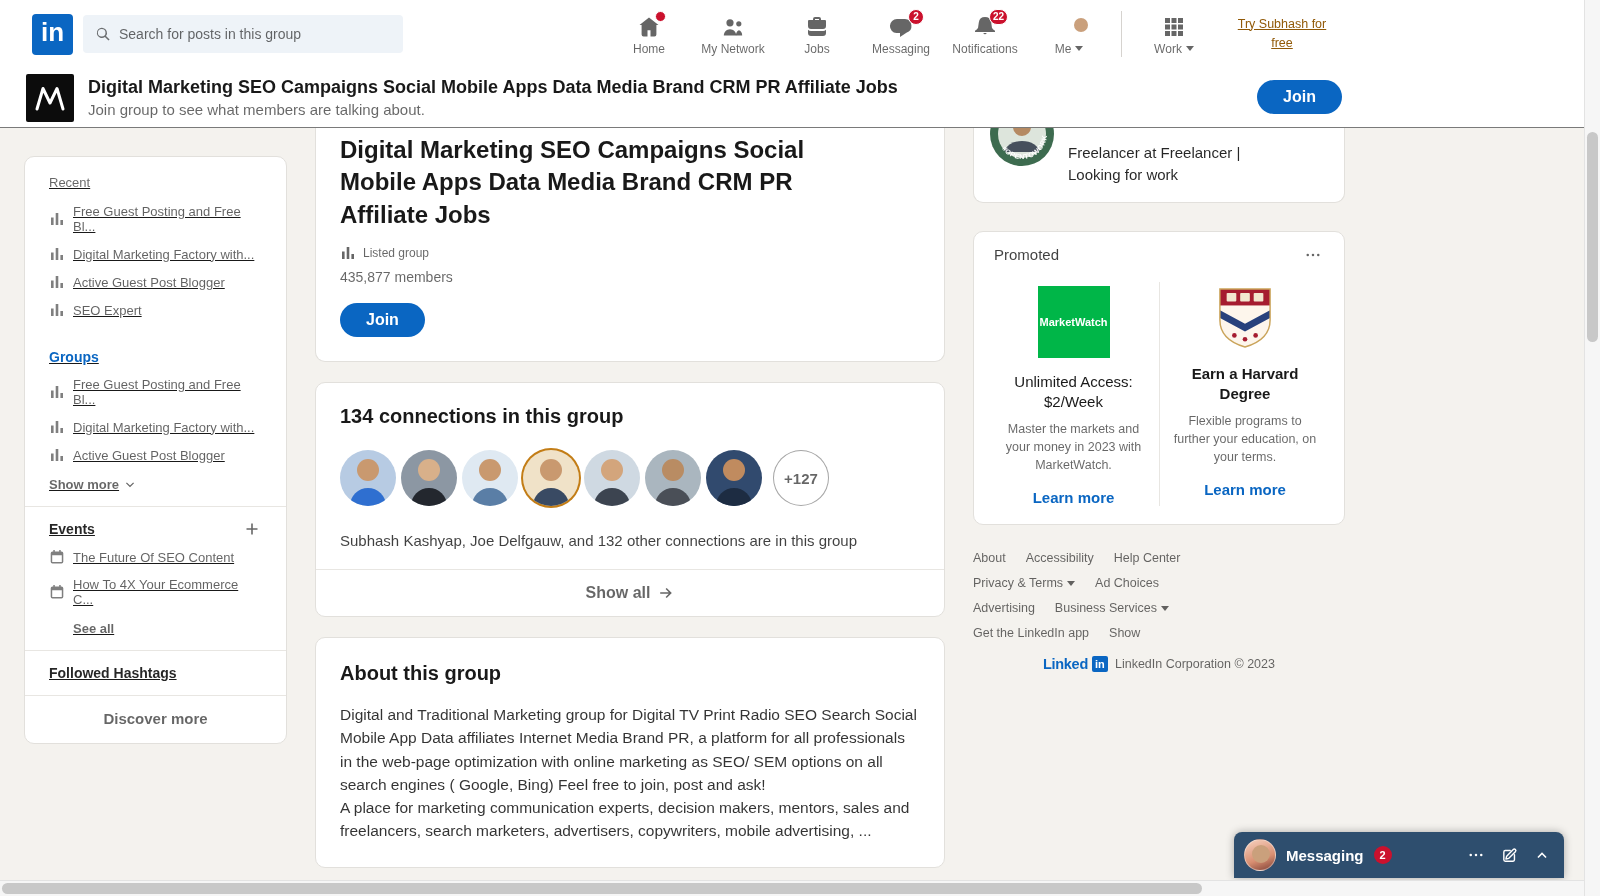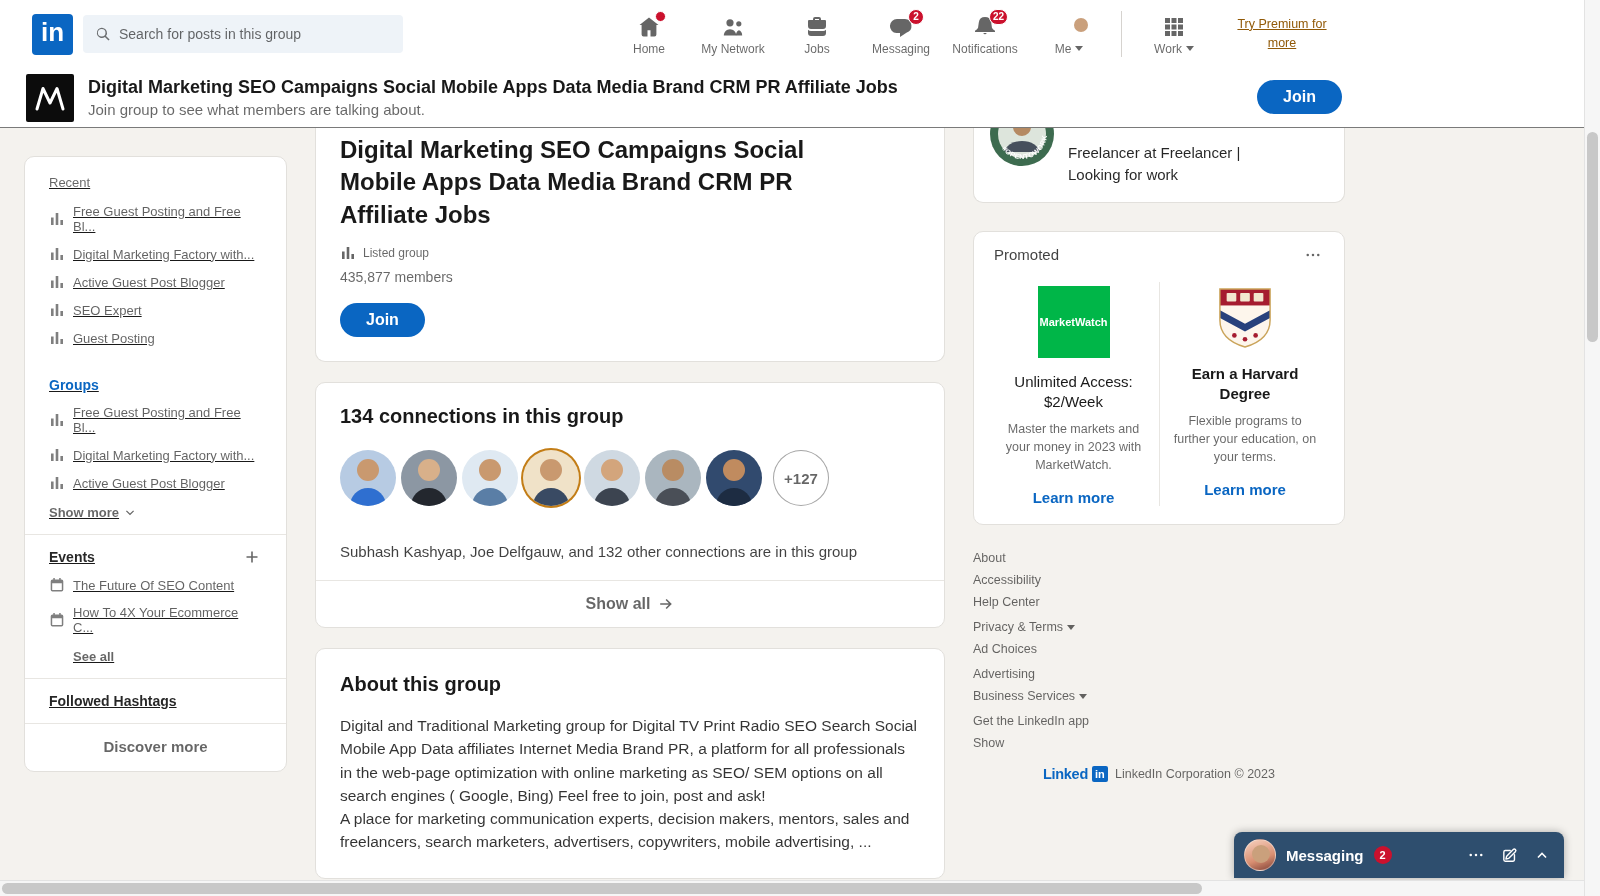--- a/index.html
+++ b/index.html
@@ -68,21 +68,21 @@
   .av::before { content:""; position:absolute; top:9px; left:17px; width:22px; height:22px; border-radius:50%; background:#c9996f; }
   .av::after { content:""; position:absolute; bottom:-2px; left:10px; width:36px; height:20px; border-radius:18px 18px 0 0; background:rgba(40,40,60,.85); }
   .av1 { background:#b7cbe3; } .av1::after { background:#2f6fd0; }
   .av2 { background:#8c97a3; } .av2::before { background:#d8b08a; } .av2::after { background:#23272e; }
   .av3 { background:#dfe9f2; } .av3::after { background:#5a7ea6; }
   .av4 { background:#f0e2c8; box-shadow:0 0 0 2px #c37d16; } .av4::after { background:#394a63; }
   .av5 { background:#cfd9e2; } .av5::before { background:#d3a57c; } .av5::after { background:#3c4450; }
   .av6 { background:#aab6bf; } .av6::before { background:#b98c63; } .av6::after { background:#4a4f57; }
   .av7 { background:#314a6e; } .av7::before { background:#c08b5f; } .av7::after { background:#1d2c42; }
   .av-more { width:56px; height:56px; border-radius:50%; border:1.5px solid rgba(0,0,0,.35); background:#fff; color:rgba(0,0,0,.6); display:flex; align-items:center; justify-content:center; font-size:15px; font-weight:bold; margin-left:6px; cursor:pointer; flex:none; }
-  .conn-summary { margin-top:37px; font-size:15px; color:rgba(0,0,0,.75); max-width:565px; }
+  .conn-summary { margin-top:26px; font-size:15px; color:rgba(0,0,0,.75); max-width:565px; }
   .show-all { border-top:1px solid #e8e6e2; margin:20px -24px 0; padding:14px 0; display:flex; align-items:center; justify-content:center; gap:8px; font-size:16px; font-weight:bold; color:rgba(0,0,0,.6); cursor:pointer; border-radius:0 0 10px 10px; }
   .about-card { padding:24px; }
   .about-title { font-size:20px; font-weight:bold; color:rgba(0,0,0,.9); }
   .about-text { margin-top:18px; font-size:15.5px; line-height:1.5; color:rgba(0,0,0,.8); white-space:pre-line; max-width:585px; }
 
   
   .rightcol { width:372px; }
   .profile-card { border-top:none; border-radius:0 0 10px 10px; padding:0 16px 16px; display:flex; gap:14px; overflow:hidden; }
   .otw-wrap { margin-top:-26px; flex:none; }
   .profile-headline { padding-top:14px; font-size:15px; line-height:1.45; color:rgba(0,0,0,.85); max-width:215px; }
@@ -93,21 +93,21 @@
   .ads { display:flex; margin-top:16px; }
   .ad { width:50%; padding:4px 10px 0; text-align:center; display:flex; flex-direction:column; align-items:center; }
   .ad + .ad { border-left:1px solid #e8e6e2; }
   .ad-logo-mw { width:72px; height:72px; background:#00b648; color:#fff; display:flex; align-items:center; justify-content:center; font-size:11px; font-weight:bold; cursor:pointer; }
   .ad-title { margin-top:14px; font-size:15px; color:rgba(0,0,0,.9); line-height:1.35; max-width:152px; }
   .ad-title.bold { font-weight:bold; }
   .ad-body { margin-top:8px; font-size:12.5px; color:rgba(0,0,0,.6); line-height:1.45; max-width:162px; }
   .ad-cta { margin-top:15px; font-size:15px; font-weight:bold; color:#0a66c2; cursor:pointer; }
 
   .footer { margin-top:26px; font-size:12.5px; color:rgba(0,0,0,.6); }
-  .f-row { display:flex; justify-content:center; gap:8px; margin-bottom:11px;flex-direction:column; }
+  .f-row { display:flex; gap:20px; margin-bottom:11px; }
   .f-link { cursor:pointer; display:flex; align-items:center; gap:4px; white-space:nowrap; }
   .f-caret { width:0; height:0; border-left:4px solid transparent; border-right:4px solid transparent; border-top:5px solid rgba(0,0,0,.6); }
   .f-brand-row { display:flex; justify-content:center; align-items:center; gap:4px; margin-top:16px; }
   .f-brand { color:#0a66c2; font-weight:bold; font-size:14.5px; letter-spacing:-.3px; }
   .f-in { width:16px; height:16px; background:#0a66c2; color:#fff; font-size:11px; font-weight:bold; border-radius:2px; display:flex; align-items:center; justify-content:center; padding-bottom:1px; }
   .f-copy { font-size:12.5px; color:rgba(0,0,0,.6); margin-left:3px; }
 
   
   .msg-bar { position:fixed; right:36px; bottom:18px; width:330px; height:46px; background:#2e4e6e; border-radius:8px 8px 0 0; display:flex; align-items:center; padding:0 14px 0 10px; gap:10px; box-shadow:0 0 8px rgba(0,0,0,.3); cursor:pointer; z-index:30; }
   .msg-avatar { width:32px; height:32px; border-radius:50%; background:linear-gradient(160deg,#f7d2c0,#d98f72 60%,#7e4034); position:relative; overflow:hidden; flex:none; border:1px solid rgba(255,255,255,.4); }
@@ -211,21 +211,21 @@
               <rect x="9.5" y="16" width="5" height="5"></rect>
               <rect x="16" y="16" width="5" height="5"></rect>
             </svg></span>
       </div>
       <span class="nav-label">
           <span>Work</span>
           <span class="caret"></span>
         </span>
     </div>
 
-    <div class="premium-link">Try Premium for more</div>
+    <div class="premium-link">Try Subhash for free</div>
   </div>
 </header>
 
 <div class="banner">
   <div class="banner-logo">
     <svg width="30" height="26" viewBox="0 0 30 26">
         <path d="M2 24 8 3.5l7 14.5L22 3.5l6 20.5" fill="none" stroke="#fff" stroke-width="3" stroke-linecap="round" stroke-linejoin="round"></path>
       </svg>
   </div>
   <div class="banner-text">
@@ -265,28 +265,20 @@
           </span>
         <span>Active Guest Post Blogger</span>
       </div>
       <div class="side-item">
         <span>
             <svg width="16" height="16" viewBox="0 0 16 16" fill="currentColor">
               <path d="M2 14h2.6V6.5H2zM6.7 14h2.6V2H6.7zM11.4 14H14V9h-2.6z"></path>
             </svg>
           </span>
         <span>SEO Expert</span>
-      </div>
-      <div class="side-item">
-        <span>
-            <svg width="16" height="16" viewBox="0 0 16 16" fill="currentColor">
-              <path d="M2 14h2.6V6.5H2zM6.7 14h2.6V2H6.7zM11.4 14H14V9h-2.6z"></path>
-            </svg>
-          </span>
-        <span>Guest Posting</span>
       </div>
 
       <div class="side-link-heading">Groups</div>
 
       <div class="side-item">
         <span>
             <svg width="16" height="16" viewBox="0 0 16 16" fill="currentColor">
               <path d="M2 14h2.6V6.5H2zM6.7 14h2.6V2H6.7zM11.4 14H14V9h-2.6z"></path>
             </svg>
           </span>

